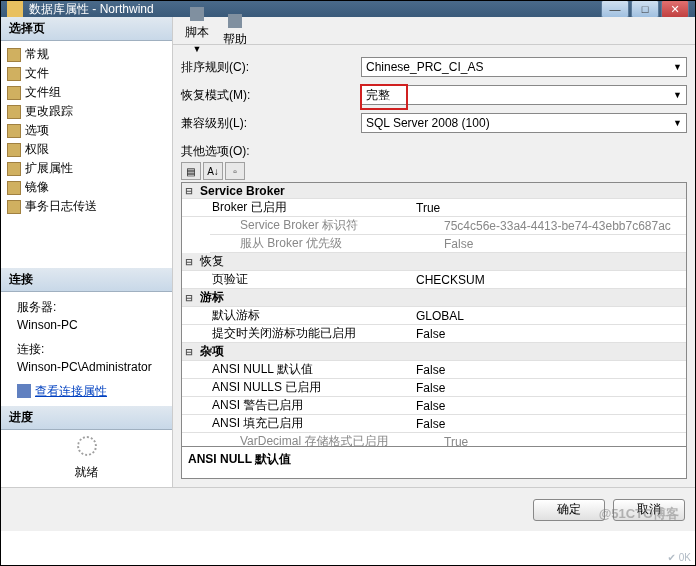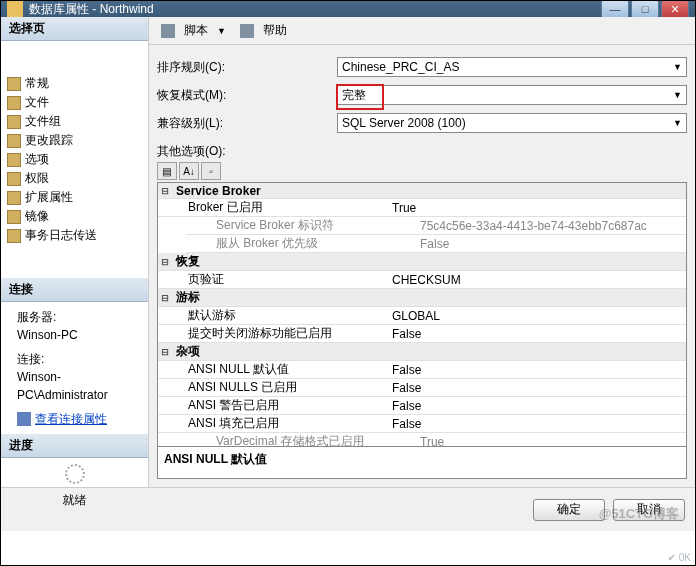--- a/index.html
+++ b/index.html
@@ -4,24 +4,24 @@
 <style>
 * { box-sizing: border-box; margin: 0; padding: 0; font-family: "Microsoft YaHei", Tahoma, sans-serif; font-size: 12px; }
 body { background: #fff; width: 696px; height: 566px; overflow: hidden; position: relative; border: 1px solid #000; }
 .titlebar { height: 16px; background: linear-gradient(#4a6a8a, #3a5a7a); color: #fff; display: flex; align-items: center; padding: 0 6px; }
 .titlebar .icon { width: 16px; height: 16px; background: #e8c060; margin-right: 6px; }
 .titlebar .title { flex: 1; }
 .winbtns { display: flex; gap: 2px; }
 .winbtn { width: 28px; height: 18px; background: linear-gradient(#d0e0f0,#a0c0e0); border: 1px solid #5a7a9a; border-radius: 2px; display: flex; align-items: center; justify-content: center; font-size: 11px; color: #333; }
 .winbtn.close { background: linear-gradient(#e07070,#c04040); color: #fff; }
 .toolbar { height: 28px; background: #f0f0f0; border-bottom: 1px solid #ccc; display: flex; align-items: center; padding: 0 8px; gap: 6px; }
-.tbtn { display: flex; align-items: center; gap: 9px; padding: 2px 4px; }
+.tbtn { display: flex; align-items: center; gap: 3px; padding: 2px 4px; flex-direction: column; }
 .tbtn .ticon { width: 14px; height: 14px; background: #8090a0; }
 .body { display: flex; height: calc(100% - 56px - 38px); }
-.leftpane { width: 148px; background: #fff; border-right: 1px solid #ccc; display: flex; flex-direction: column; gap: 29px; }
+.leftpane { width: 172px; background: #fff; border-right: 1px solid #ccc; display: flex; flex-direction: column; }
 .section-hdr { background: linear-gradient(#e0e8f0,#c8d8e8); padding: 3px 8px; font-weight: bold; border-bottom: 1px solid #a0b0c0; }
 .tree { padding: 4px 2px; flex: none; }
 .tree-item { display: flex; align-items: center; padding: 1px 4px; gap: 4px; }
 .tree-icon { width: 14px; height: 14px; background: #d0b060; border: 1px solid #a08040; }
 .conn-section { margin-top: auto; }
 .conn-body { padding: 6px 16px; line-height: 1.5; }
 .link { color: #0040c0; text-decoration: underline; display: flex; align-items: center; gap: 4px; margin-top: 6px; }
 .link .licon { width: 14px; height: 14px; background: #6080c0; }
 .progress-body { padding: 6px 8px; display: flex; align-items: center; gap: 8px; flex-direction: column; }
 .spinner { width: 20px; height: 20px; border: 2px dotted #a0a0a0; border-radius: 50%; }
@@ -179,21 +179,21 @@
           <span class="k">Service Broker 标识符</span>
           <span class="v">75c4c56e-33a4-4413-be74-43ebb7c687ac</span>
         </div>
         <div class="grid-row indent dim">
           <span class="exp"></span>
           <span class="k">服从 Broker 优先级</span>
           <span class="v">False</span>
         </div>
         <div class="grid-row cat">
           <span class="exp">⊟</span>
-          <span class="k" style="font-weight:bold">恢复</span>
+          <span class="k" style="font-weight:normal">恢复</span>
         </div>
         <div class="grid-row indent">
           <span class="exp"></span>
           <span class="k">页验证</span>
           <span class="v">CHECKSUM</span>
         </div>
         <div class="grid-row cat">
           <span class="exp">⊟</span>
           <span class="k" style="font-weight:bold">游标</span>
         </div>

